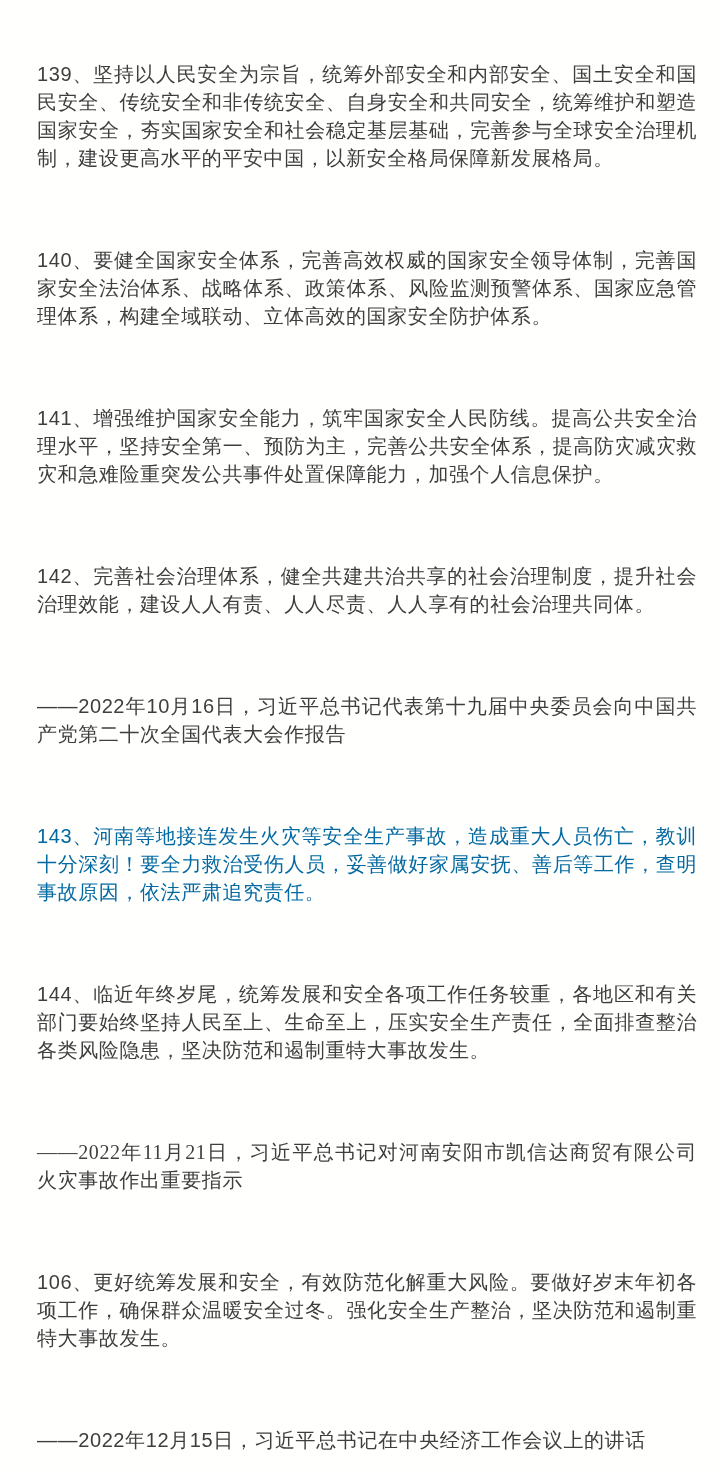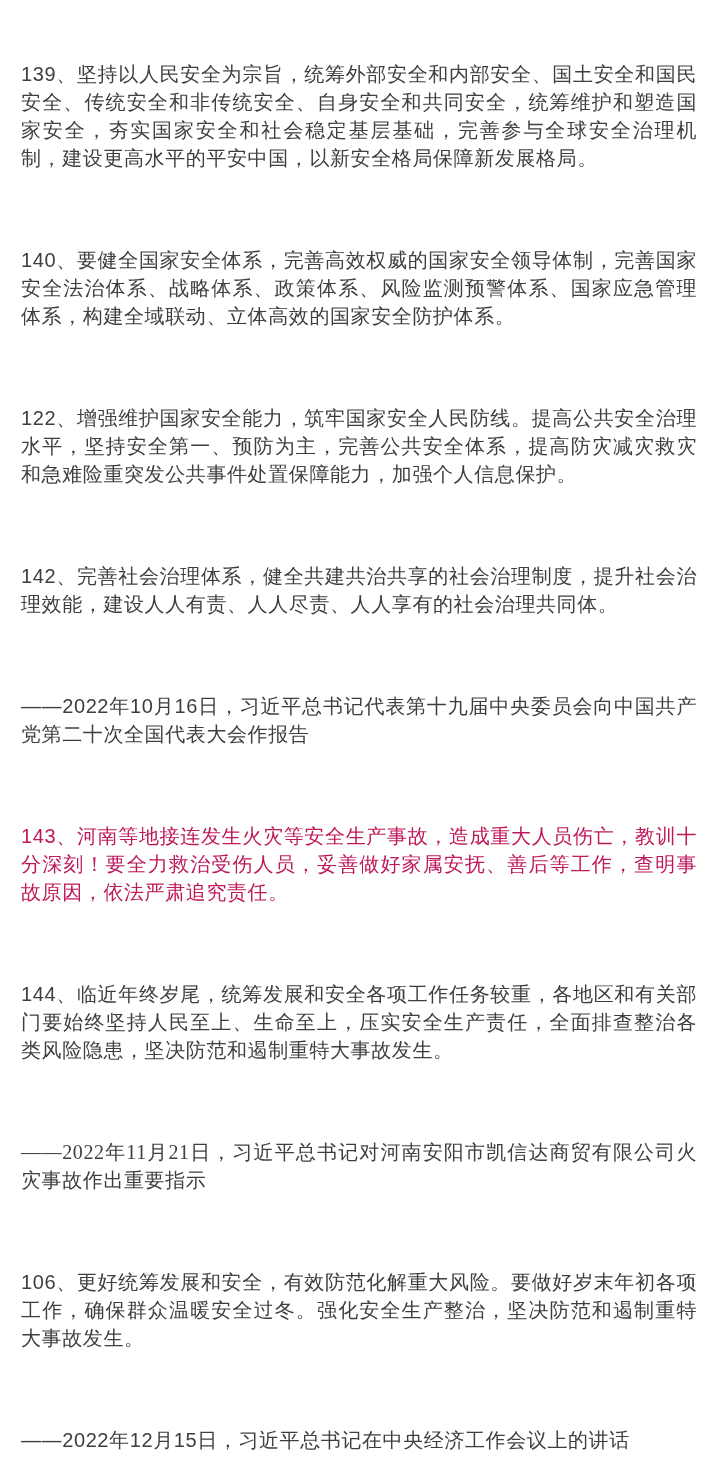--- a/index.html
+++ b/index.html
@@ -10,20 +10,21 @@
     background: #ffffff;
     font-family: "Liberation Sans", sans-serif;
   }
   .page {
     position: relative;
     width: 718px;
     height: 1472px;
     background: #fffffe;
     overflow: hidden;
     box-sizing: border-box;
+    padding-left: 16px;
   }
   .article {
     padding: 60px 21px 0 21px;
     box-sizing: border-box;
   }
   .block {
     font-size: 20px;
     line-height: 28px;
     letter-spacing: 0.6px;
     color: #3e3e3e;
@@ -36,22 +37,22 @@
     margin-top: 32px;
   }
 </style>
 </head>
 <body>
 
 <div class="page">
   <div class="article">
       <p class="block paragraph" style="color: rgb(62, 62, 62);">139、坚持以人民安全为宗旨，统筹外部安全和内部安全、国土安全和国民安全、传统安全和非传统安全、自身安全和共同安全，统筹维护和塑造国家安全，夯实国家安全和社会稳定基层基础，完善参与全球安全治理机制，建设更高水平的平安中国，以新安全格局保障新发展格局。</p>
       <p class="block paragraph" style="color: rgb(62, 62, 62);">140、要健全国家安全体系，完善高效权威的国家安全领导体制，完善国家安全法治体系、战略体系、政策体系、风险监测预警体系、国家应急管理体系，构建全域联动、立体高效的国家安全防护体系。</p>
-      <p class="block paragraph" style="color: rgb(62, 62, 62);">122、增强维护国家安全能力，筑牢国家安全人民防线。提高公共安全治理水平，坚持安全第一、预防为主，完善公共安全体系，提高防灾减灾救灾和急难险重突发公共事件处置保障能力，加强个人信息保护。</p>
+      <p class="block paragraph" style="color: rgb(62, 62, 62);">141、增强维护国家安全能力，筑牢国家安全人民防线。提高公共安全治理水平，坚持安全第一、预防为主，完善公共安全体系，提高防灾减灾救灾和急难险重突发公共事件处置保障能力，加强个人信息保护。</p>
       <p class="block paragraph" style="color: rgb(62, 62, 62);">142、完善社会治理体系，健全共建共治共享的社会治理制度，提升社会治理效能，建设人人有责、人人尽责、人人享有的社会治理共同体。</p>
       <p class="block citation" style="color: rgb(62, 62, 62);">——2022年10月16日，习近平总书记代表第十九届中央委员会向中国共产党第二十次全国代表大会作报告</p>
-      <p class="block paragraph" style="color: #be185d;">143、河南等地接连发生火灾等安全生产事故，造成重大人员伤亡，教训十分深刻！要全力救治受伤人员，妥善做好家属安抚、善后等工作，查明事故原因，依法严肃追究责任。</p>
+      <p class="block paragraph" style="color: #0369a1;">143、河南等地接连发生火灾等安全生产事故，造成重大人员伤亡，教训十分深刻！要全力救治受伤人员，妥善做好家属安抚、善后等工作，查明事故原因，依法严肃追究责任。</p>
       <p class="block paragraph" style="color: rgb(62, 62, 62);">144、临近年终岁尾，统筹发展和安全各项工作任务较重，各地区和有关部门要始终坚持人民至上、生命至上，压实安全生产责任，全面排查整治各类风险隐患，坚决防范和遏制重特大事故发生。</p>
       <p class="block citation" style="color: rgb(62, 62, 62); font-family: Liberation Serif, serif;">——2022年11月21日，习近平总书记对河南安阳市凯信达商贸有限公司火灾事故作出重要指示</p>
       <p class="block paragraph" style="color: rgb(62, 62, 62);">106、更好统筹发展和安全，有效防范化解重大风险。要做好岁末年初各项工作，确保群众温暖安全过冬。强化安全生产整治，坚决防范和遏制重特大事故发生。</p>
       <p class="block citation" style="color: rgb(62, 62, 62);">——2022年12月15日，习近平总书记在中央经济工作会议上的讲话</p>
     </div>
 </div>
 
 </body></html>

